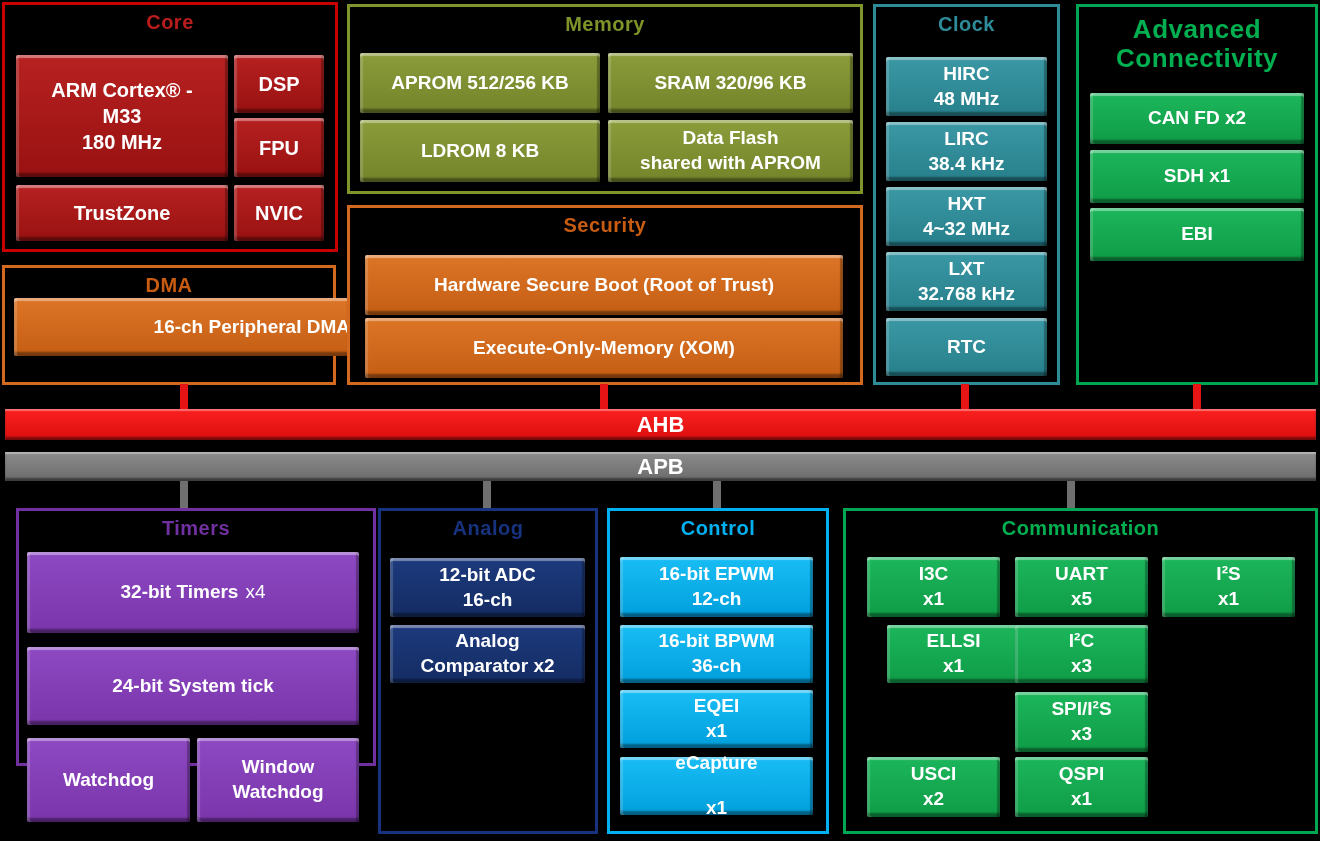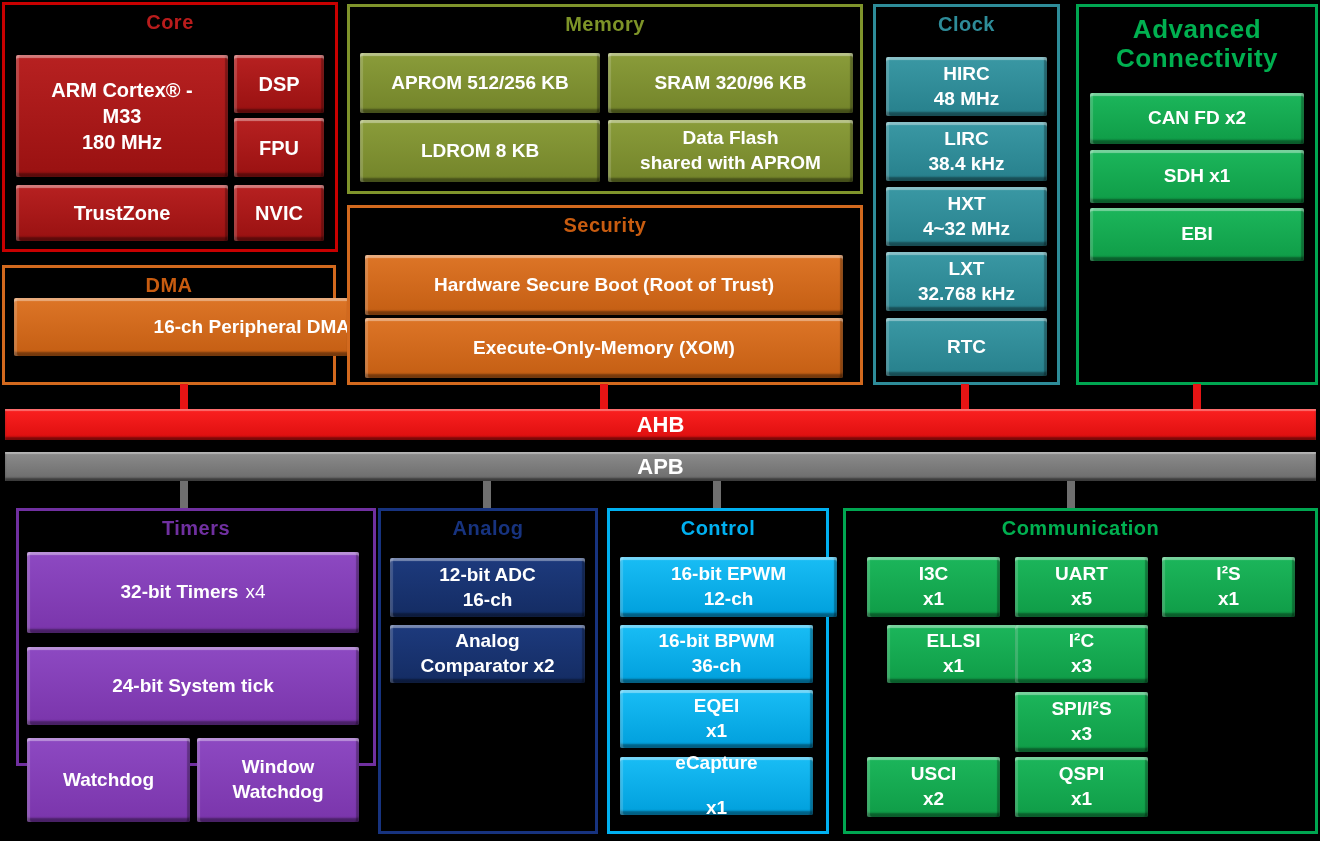--- a/index.html
+++ b/index.html
@@ -182,21 +182,21 @@
       <span>16-ch</span>
     </div>
     <div class="block" style="left:9px;top:114px;width:195px;height:58px;">
       <span>Analog</span>
       <span>Comparator x2</span>
     </div>
   </div>
 
   <div class="section s-control" style="left:607px;top:508px;width:222px;height:326px;">
     <div class="sec-title">Control</div>
-    <div class="block" style="left:10px;top:46px;width:217px;height:60px;">
+    <div class="block" style="left:10px;top:46px;width:193px;height:60px;">
       <span>16-bit EPWM</span>
       <span>12-ch</span>
     </div>
     <div class="block" style="left:10px;top:114px;width:193px;height:58px;">
       <span>16-bit BPWM</span>
       <span>36-ch</span>
     </div>
     <div class="block" style="left:10px;top:179px;width:193px;height:58px;">
       <span>EQEI</span>
       <span>x1</span>

